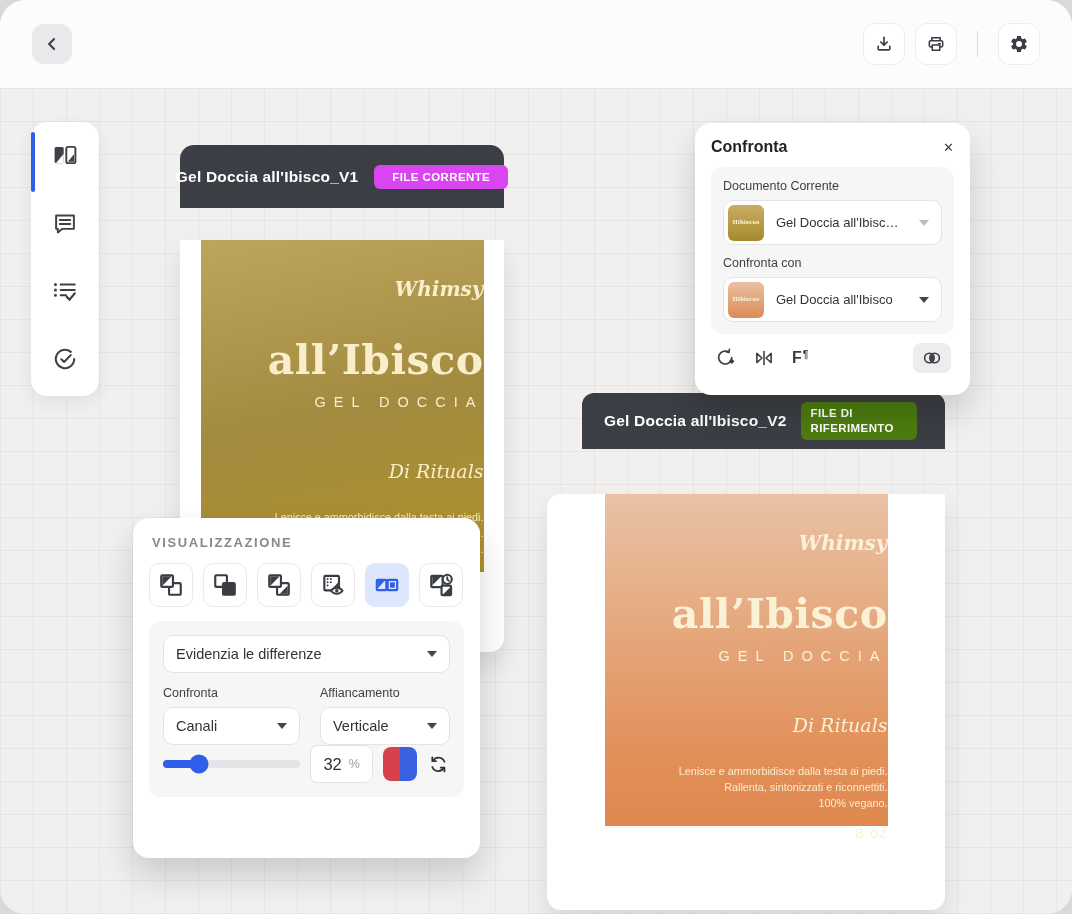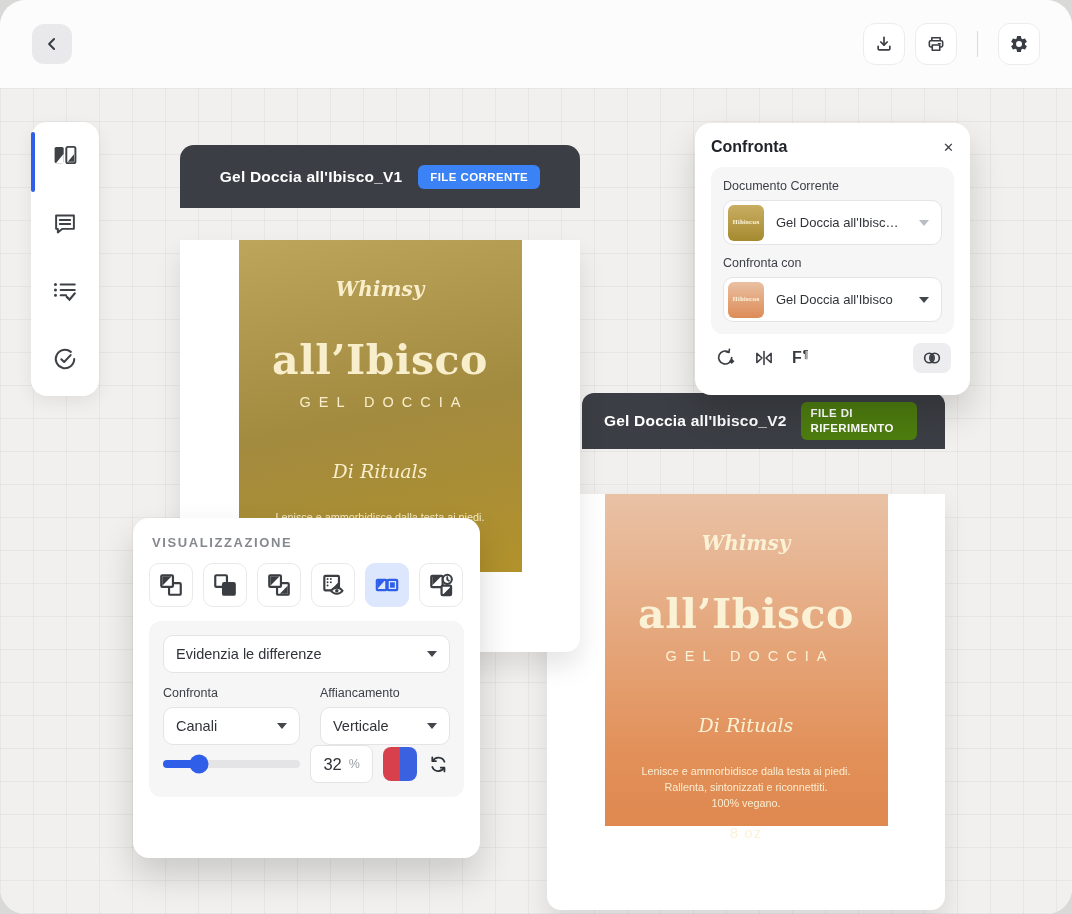--- a/index.html
+++ b/index.html
@@ -19,35 +19,35 @@
     background-size:33px 33px;}
 
   
   .sidebar{position:absolute;left:31px;top:34px;width:68px;padding:20px 0 24px;background:#fff;border-radius:16px;
     box-shadow:0 6px 18px rgba(0,0,0,0.07);display:flex;flex-direction:column;align-items:center;gap:42px;z-index:3;}
   .side-ic{width:26px;height:26px;color:#3e4146;cursor:pointer;}
   .active-indicator{position:absolute;left:0;top:10px;width:4px;height:60px;background:#2f5fe8;border-radius:4px;}
 
   
   .doc{position:absolute;}
-  .doc1{left:180px;top:57px;width:400px;z-index:2;}
+  .doc1{left:180px;top:57px;width:324px;z-index:2;}
   .doc2{left:547px;top:305px;width:398px;z-index:1;}
   .dhead{background:#3b3e44;border-radius:14px 14px 0 0;display:flex;align-items:center;color:#fff;}
   .doc1 .dhead{height:63px;justify-content:center;gap:16px;}
   .doc2 .dhead{height:56px;margin-left:35px;padding:0 22px;gap:14px;border-radius:12px 12px 0 0;}
   .dtitle{font-size:15.5px;font-weight:bold;letter-spacing:.2px;white-space:nowrap;}
   .badge{font-size:11.5px;font-weight:bold;letter-spacing:.4px;border-radius:6px;color:#fff;}
-  .badge-blue{background:#3b82f6;padding:6px 12px;white-space:nowrap;}
+  .badge-blue{background:#d946ef;padding:6px 18px;white-space:nowrap;}
   .badge-gray{background:#4d7c0f;padding:4px 10px;width:96px;line-height:1.3;}
   .dpage{background:#fff;box-shadow:0 14px 26px rgba(0,0,0,0.10);}
   .doc1 .dpage{height:412px;border-radius:0 0 14px 14px;}
   .doc2 .dpage{height:416px;border-radius:14px 0 14px 14px;}
 
   
-  .plabel{width:283px;height:332px;margin:0 auto;text-align:center;box-sizing:border-box;padding-top:37px;}
+  .plabel{width:283px;height:332px;margin:0 auto;text-align:right;box-sizing:border-box;padding-top:37px;}
   .doc1 .plabel{margin-top:32px;}
   .doc2 .plabel{margin-top:45px;}
   .label-gold{background:linear-gradient(168deg,#bda55c 0%,#a28a3f 52%,#b2922b 100%);color:#f8eecb;}
   .label-orange{background:linear-gradient(180deg,#e9c2a6 0%,#e29059 78%,#df8850 100%);color:#fbf2d6;}
   .pl-brand{font-family:"DejaVu Serif",serif;font-style:italic;font-weight:bold;font-size:20px;}
   .pl-title{font-family:"DejaVu Serif",serif;font-weight:bold;font-size:41px;margin-top:35px;letter-spacing:.5px;}
   .pl-sub{font-size:14.5px;letter-spacing:8px;text-indent:8px;margin-top:10px;}
   .pl-byline{font-family:"DejaVu Serif",serif;font-style:italic;font-size:19px;margin-top:50px;}
   .pl-desc{font-size:10.8px;line-height:1.5;margin-top:27px;opacity:.95;}
   .pl-size{font-size:15px;margin-top:12px;letter-spacing:1px;}

